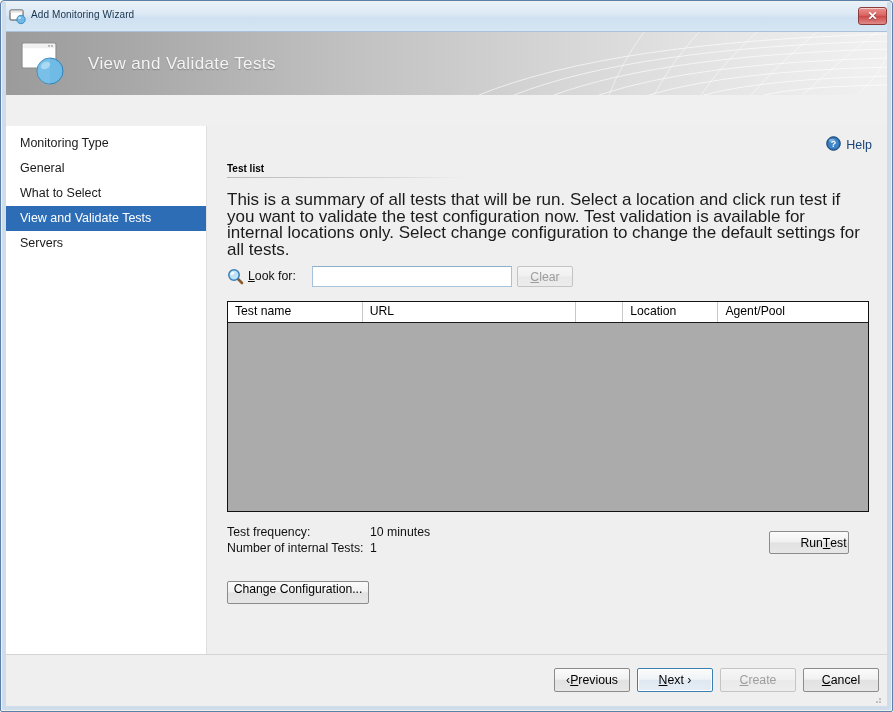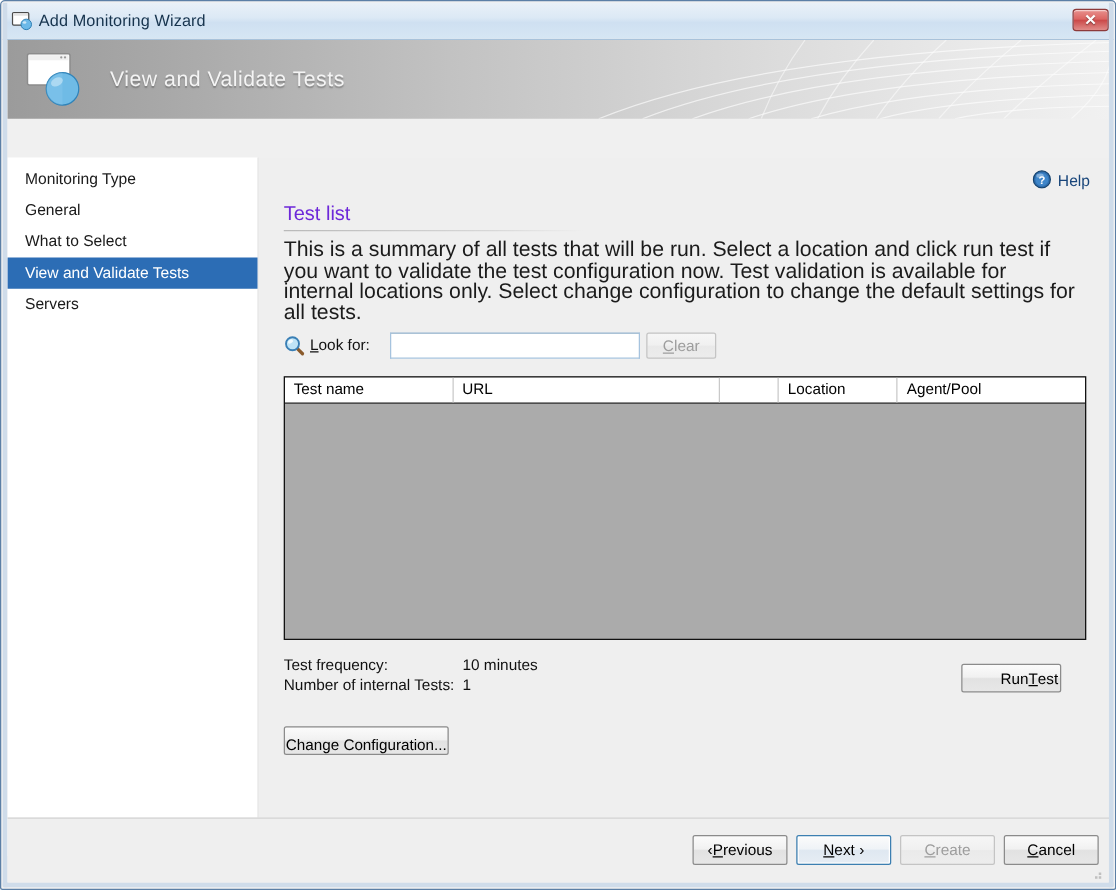--- a/index.html
+++ b/index.html
@@ -53,21 +53,21 @@
     border-radius: 3px 3px 0 0;
   }
   #titlebar-icon {
     position: absolute;
     left: 7px; top: 6px;
     width: 18px; height: 18px;
   }
   #titlebar-text {
     position: absolute;
     left: 29px; top: 7px;
-    font-size: 13px;
+    font-size: 10px;
     color: #16334d;
     letter-spacing: .1px;
     white-space: nowrap;
   }
   #close-button {
     position: absolute;
     right: 4px; top: 5px;
     width: 29px; height: 18px;
     box-sizing: border-box;
     border: 1px solid #8d3a3a;
@@ -174,23 +174,23 @@
     color: #18457a;
   }
 
   
   #section-heading {
     position: absolute;
     left: 20px; top: 37px;
     width: 240px;
   }
   #section-heading .text {
-    font-size: 16px;
-    font-weight: normal;
-    color: #6d28d9;
+    font-size: 10px;
+    font-weight: bold;
+    color: #000000;
   }
   #section-heading .rule {
     margin-top: 3px;
     height: 1px;
     background: linear-gradient(to right, #b9b9b9, #d8d8d8 70%, #efefef);
   }
 
   #description {
     position: absolute;
     left: 20px; top: 66px;
@@ -327,29 +327,29 @@
     align-items: center;
     justify-content: center;
     cursor: pointer;
     color: #000;
     padding-left: 29px;
   }
 
   #change-config-button {
     position: absolute;
     left: 20px; top: 455px;
-    width: 132px;
+    width: 142px;
     height: 23px;
     box-sizing: border-box;
     border: 1px solid #8b8b8b;
     border-radius: 2px;
     background: linear-gradient(to bottom, #fbfbfb 0%, #f1f1f1 46%, #e2e2e2 52%, #e7e7e7 100%);
     font-size: 12.2px;
     display: flex;
-    align-items: flex-end;
+    align-items: flex-start;
     justify-content: center;
     cursor: pointer;
     color: #000;
   }
 
   
   #footer {
     position: absolute;
     left: 5px; top: 653px;
     width: 883px;

